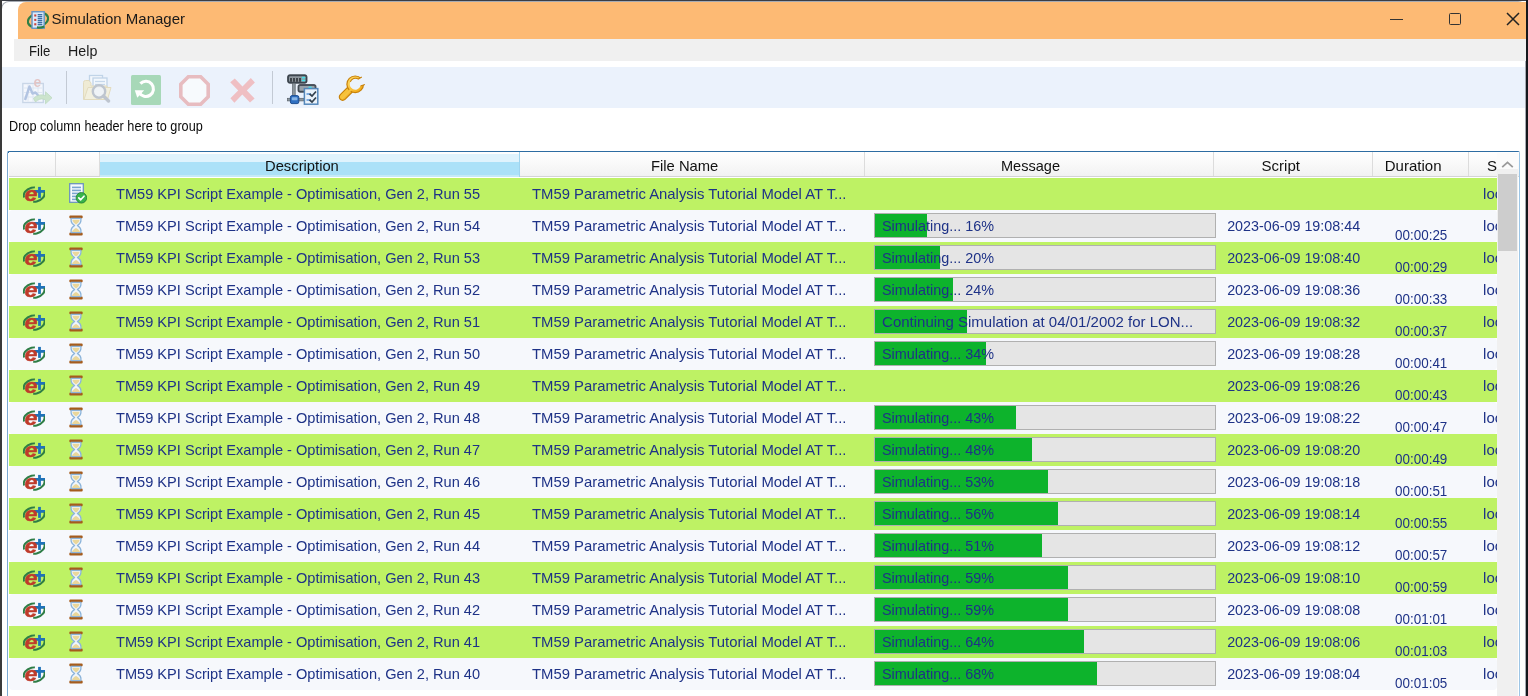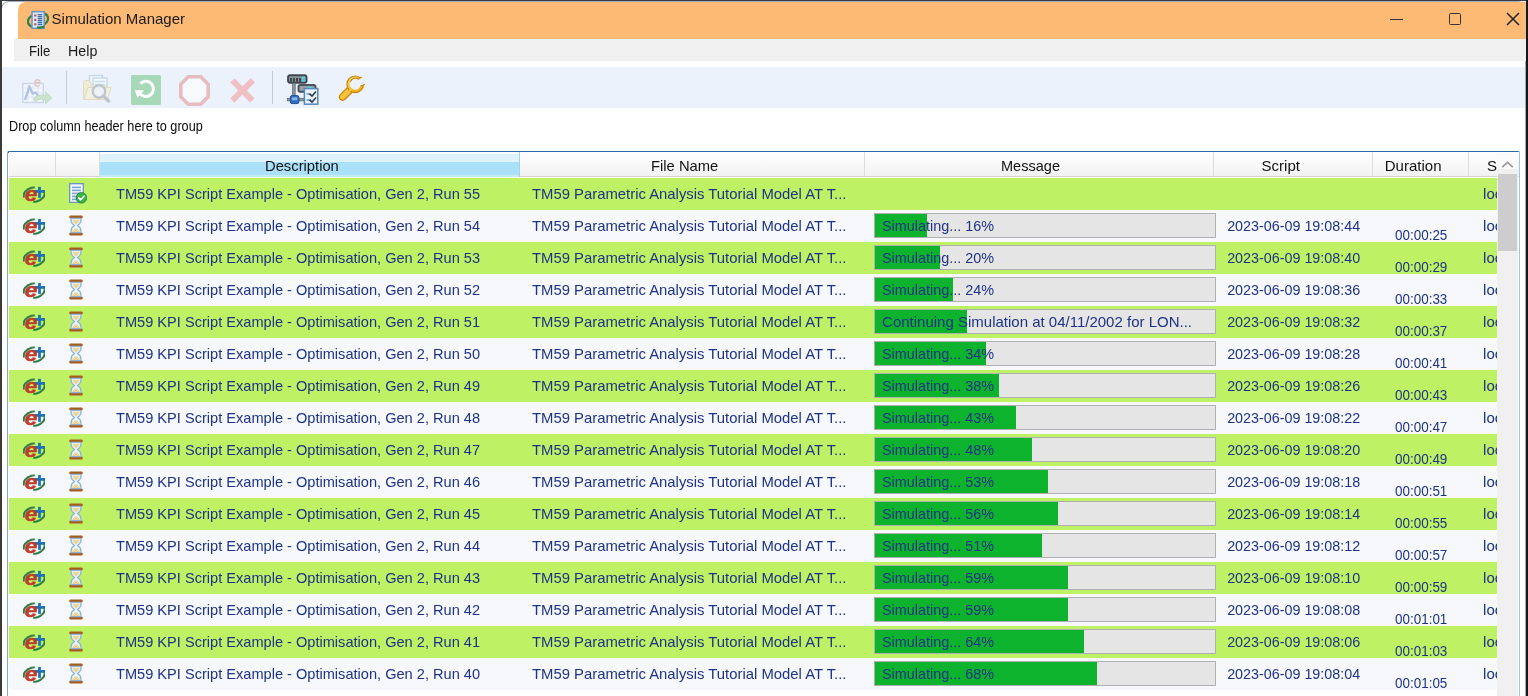--- a/index.html
+++ b/index.html
@@ -293,21 +293,21 @@
       <svg class="ic1" width="22" height="17">
         <use href="#eplus"></use>
       </svg>
       <svg class="ic2" style="top:5.5px" width="14" height="21">
         <use href="#hourglass"></use>
       </svg>
       <div class="desc"><span>TM59 KPI Script Example - Optimisation, Gen 2, Run 51</span></div>
       <div class="fn"><span>TM59 Parametric Analysis Tutorial Model AT T...</span></div>
       <div class="bar">
         <div class="fill" style="width:92px"></div>
-        <span class="bt" style="transform:scaleX(1.0)">Continuing Simulation at 04/11/2002 for LON...</span>
+        <span class="bt" style="transform:scaleX(1.0)">Continuing Simulation at 04/01/2002 for LON...</span>
       </div>
       <div class="st"><span>2023-06-09 19:08:32</span></div>
       <div class="du"><span>00:00:37</span></div>
       <div class="sv">local</div>
     </div>
 <div class="row alt" style="top:337.5px">
       <svg class="ic1" width="22" height="17">
         <use href="#eplus"></use>
       </svg>
       <svg class="ic2" style="top:5.5px" width="14" height="21">
@@ -325,24 +325,20 @@
     </div>
 <div class="row" style="top:369.5px">
       <svg class="ic1" width="22" height="17">
         <use href="#eplus"></use>
       </svg>
       <svg class="ic2" style="top:5.5px" width="14" height="21">
         <use href="#hourglass"></use>
       </svg>
       <div class="desc"><span>TM59 KPI Script Example - Optimisation, Gen 2, Run 49</span></div>
       <div class="fn"><span>TM59 Parametric Analysis Tutorial Model AT T...</span></div>
-      <div class="bar">
-        <div class="fill" style="width:124px"></div>
-        <span class="bt" style="transform:scaleX(0.96)">Simulating... 38%</span>
-      </div>
       <div class="st"><span>2023-06-09 19:08:26</span></div>
       <div class="du"><span>00:00:43</span></div>
       <div class="sv">local</div>
     </div>
 <div class="row alt" style="top:401.5px">
       <svg class="ic1" width="22" height="17">
         <use href="#eplus"></use>
       </svg>
       <svg class="ic2" style="top:5.5px" width="14" height="21">
         <use href="#hourglass"></use>

